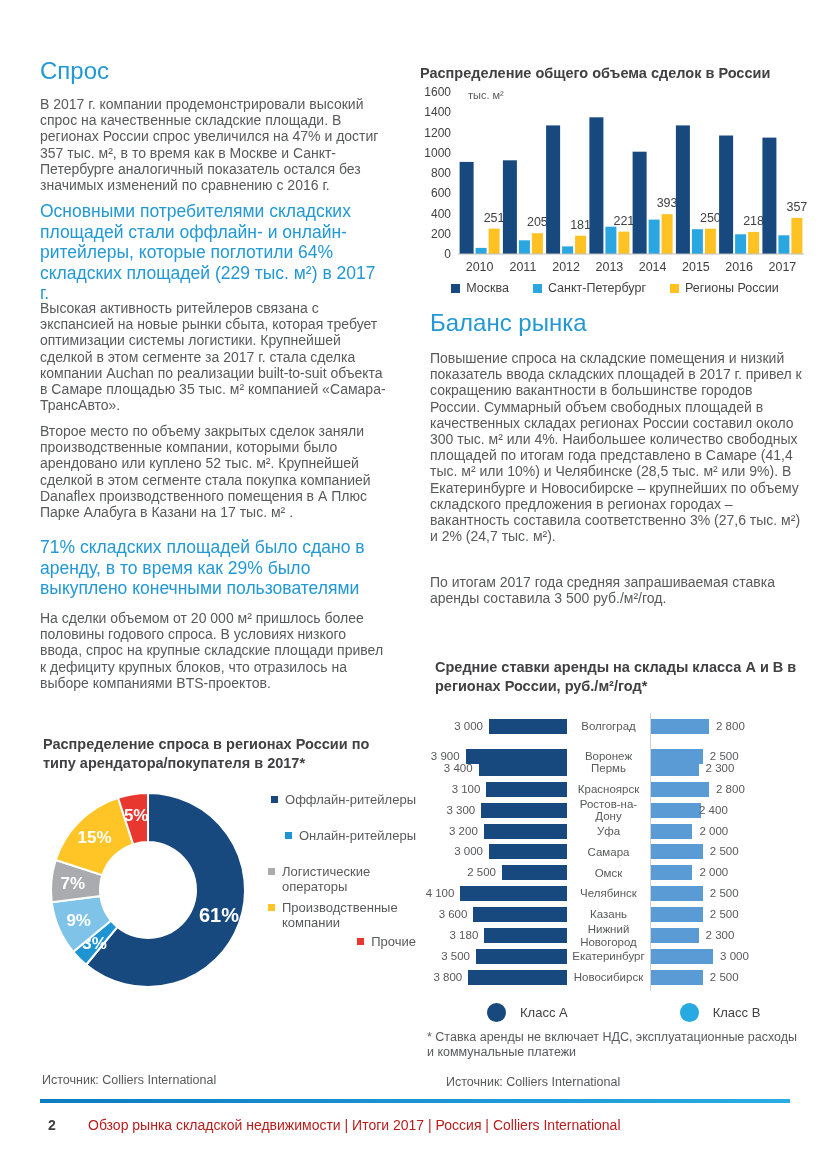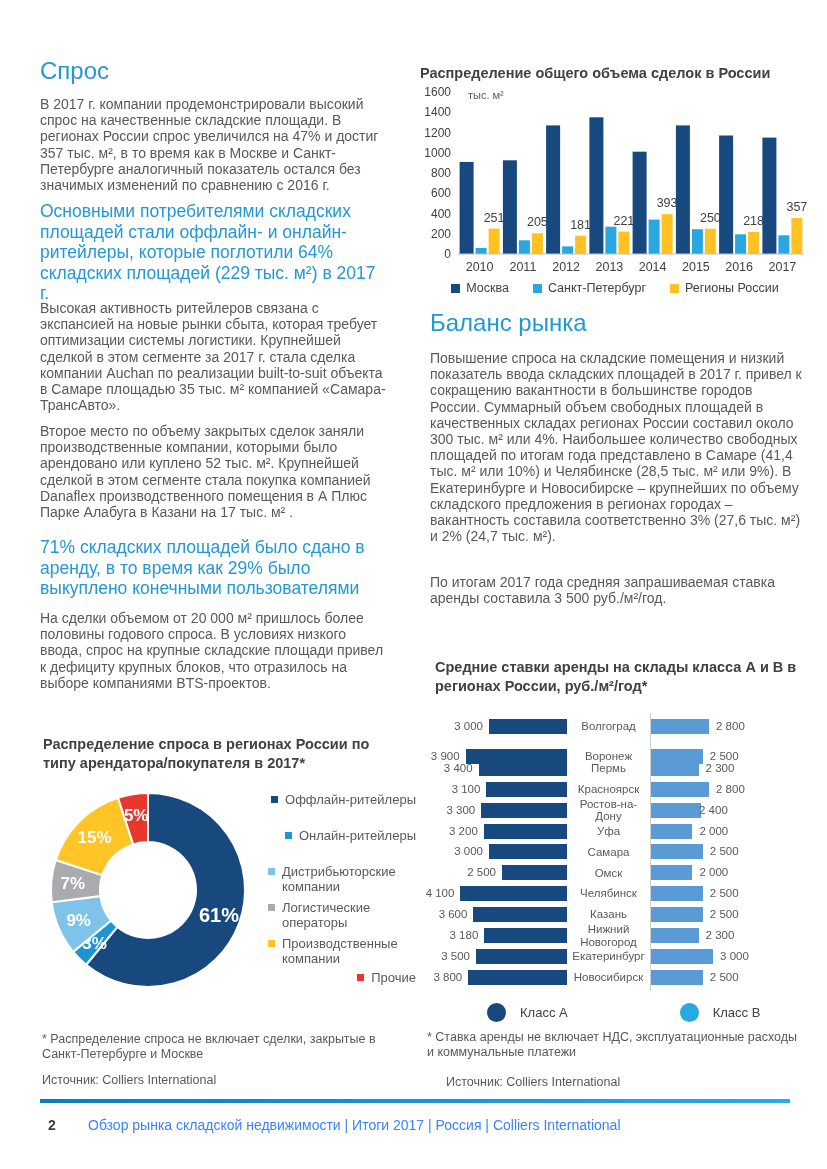--- a/index.html
+++ b/index.html
@@ -35,21 +35,21 @@
   .barA,.barB{position:absolute;top:3px;height:15px;}
   .bval{position:absolute;top:0;line-height:21px;font-size:11.5px;color:#58595B;white-space:nowrap;}
   .bcity{position:absolute;left:132px;width:83px;top:0;height:21px;display:flex;align-items:center;
          justify-content:center;text-align:center;font-size:11.5px;line-height:12.5px;color:#58595B;}
   .vline{position:absolute;top:-3px;width:1px;background:#CFCFCF;}
   .bfly-legend{display:flex;align-items:center;font-size:13px;color:#414042;}
   .bfly-legend .circ{width:19px;height:19px;border-radius:50%;margin-right:14px;}
 
   .footer-rule{height:4px;background:linear-gradient(90deg,#0B7CC0,#29ACE3);}
   .footer-num{font-size:14px;font-weight:bold;color:#414042;}
-  .footer-text{font-size:14px;color:#3b82f6;}
+  .footer-text{font-size:14px;color:#b91c1c;}
 </style>
 </head>
 <body>
 
 <div class="page">
 
   <div class="abs h1" style="left:40px;top:58px;width:340px;">Спрос</div>
   <div class="abs body-text" style="left:40px;top:96px;width:342px;">В 2017 г. компании продемонстрировали высокий спрос на качественные складские площади. В регионах России спрос увеличился на 47% и достиг 357 тыс. м², в то время как в Москве и Санкт-Петербурге аналогичный показатель остался без значимых изменений по сравнению с 2016 г.</div>
   <div class="abs subhead" style="left:40px;top:201px;width:342px;">Основными потребителями складских площадей стали оффлайн- и онлайн-ритейлеры, которые поглотили 64% складских площадей (229 тыс. м²) в 2017 г.</div>
   <div class="abs body-text" style="left:40px;top:300px;width:352px;">Высокая активность ритейлеров связана с экспансией на новые рынки сбыта, которая требует оптимизации системы логистики. Крупнейшей сделкой в этом сегменте за 2017 г. стала сделка компании Auchan по реализации built-to-suit объекта в Самаре площадью 35 тыс. м² компанией «Самара-ТрансАвто».</div>
@@ -75,38 +75,33 @@
   <div class="abs donut-legend" style="left:268px;top:792px;width:148px;">
       <div class="item" style="margin-bottom:21px">
         <span class="sq" style="background:#17497E"></span>
         <span>Оффлайн-ритейлеры</span>
       </div>
       <div class="item" style="margin-bottom:21px">
         <span class="sq" style="background:#1E95D2"></span>
         <span>Онлайн-ритейлеры</span>
       </div>
       <div class="item" style="margin-bottom:6px">
-        <span class="sq" style="background:#7FC4E8"></span>
-        <span>Дистрибьюторские компании</span>
-      </div>
-      <div class="item" style="margin-bottom:6px">
         <span class="sq" style="background:#A9ABAE"></span>
         <span>Логистические операторы</span>
       </div>
       <div class="item" style="margin-bottom:4px">
         <span class="sq" style="background:#FFC527"></span>
         <span>Производственные компании</span>
       </div>
       <div class="item" style="margin-bottom:0px">
         <span class="sq" style="background:#E8372F"></span>
         <span>Прочие</span>
       </div>
     </div>
 
-  <div class="abs footnote" style="left:42px;top:1032px;width:360px;">* Распределение спроса не включает сделки, закрытые в Санкт-Петербурге и Москве</div>
   <div class="abs source" style="left:42px;top:1073px;">Источник: Colliers International</div>
 
   <div class="abs chart-title" style="left:420px;top:64px;width:390px;">Распределение общего объема сделок в России</div>
   <svg class="abs" style="left:418px;top:82px;" width="394" height="196" viewBox="0 0 394 196">
       <text class="tick" x="33" y="176" text-anchor="end">0</text>
       <text class="tick" x="33" y="155.75" text-anchor="end">200</text>
       <text class="tick" x="33" y="135.5" text-anchor="end">400</text>
       <text class="tick" x="33" y="115.25" text-anchor="end">600</text>
       <text class="tick" x="33" y="95" text-anchor="end">800</text>
       <text class="tick" x="33" y="74.75" text-anchor="end">1000</text>

